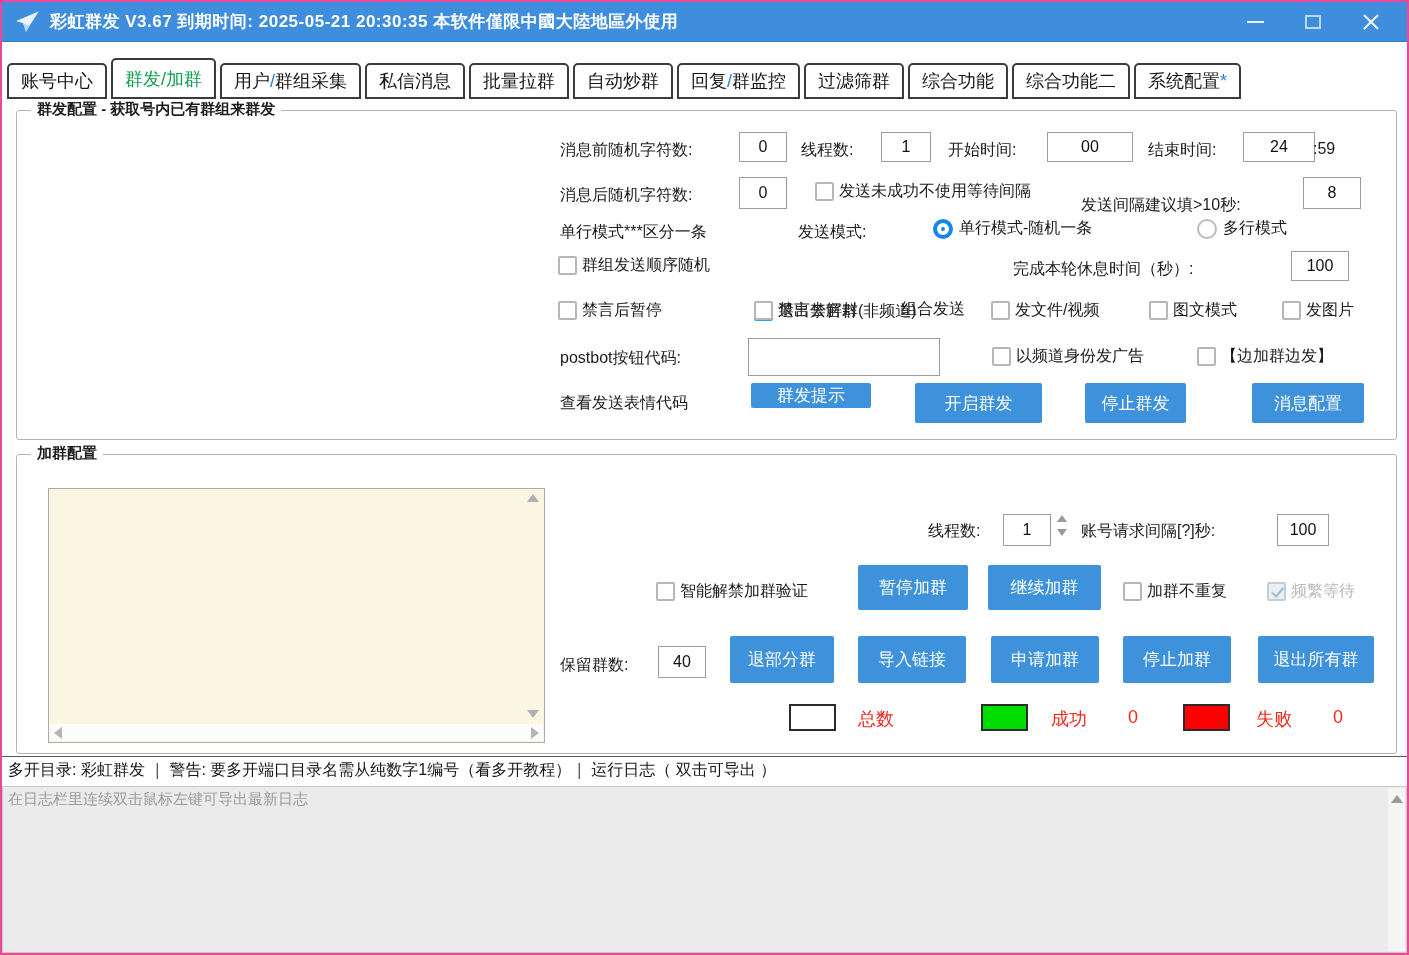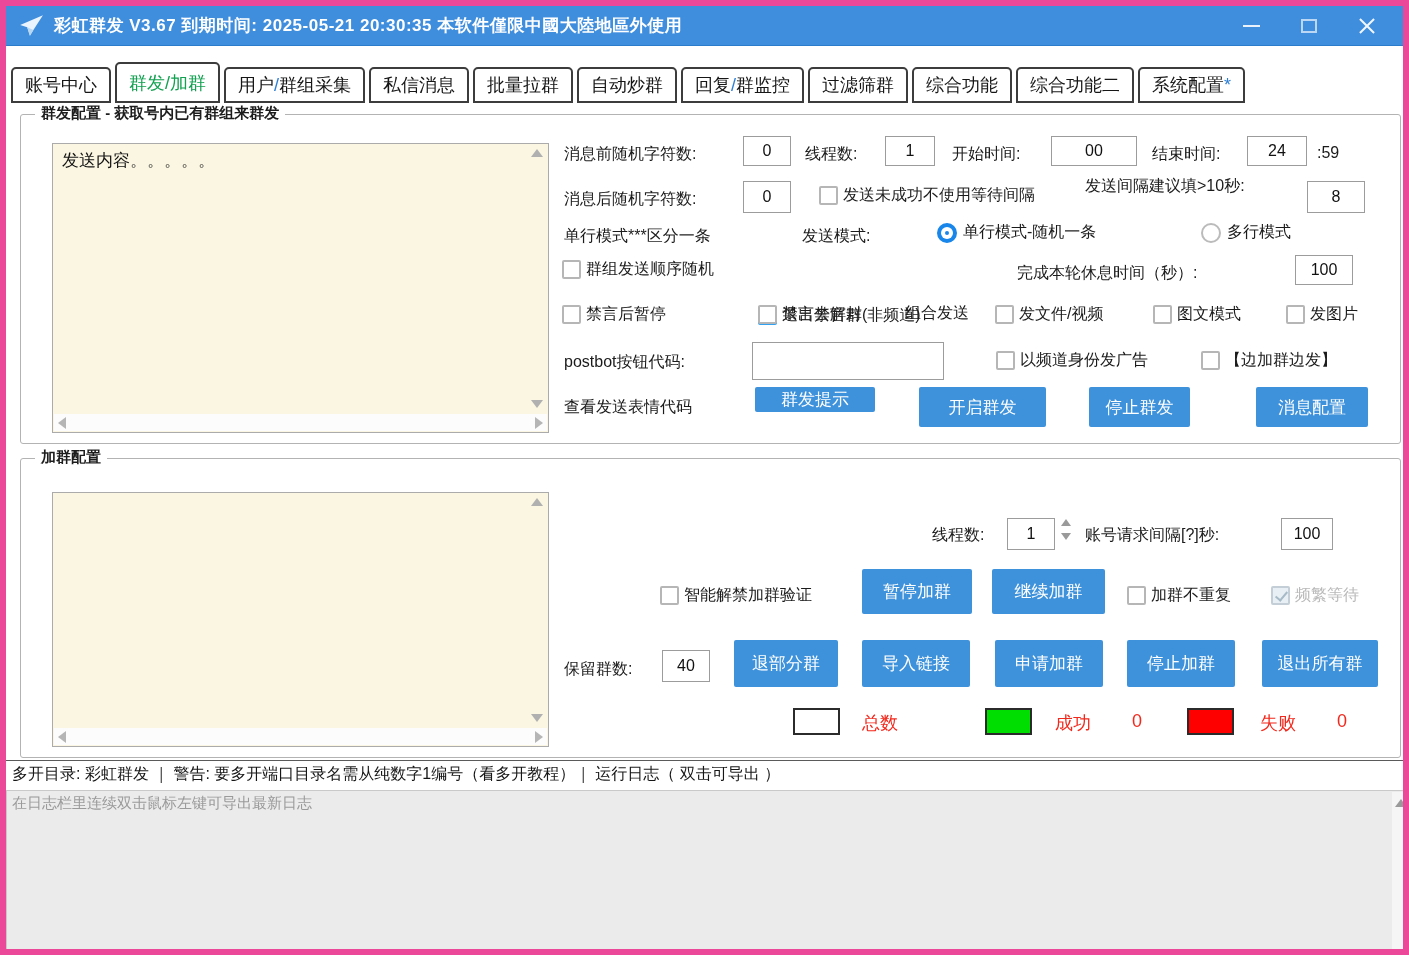--- a/index.html
+++ b/index.html
@@ -1,20 +1,20 @@
 <!DOCTYPE html>
 <html><head>
 <meta charset="utf-8">
 <style>
   * { margin:0; padding:0; box-sizing:border-box; }
   html,body { background:#fff; }
   body { font-family:"Liberation Sans","DejaVu Sans",sans-serif; color:#1b1b1b; }
 
   .window { position:relative; width:1409px; height:955px; background:#fff;
-            border:6px solid #ec4899; overflow:hidden; cursor:default; }
+            border:2px solid #ec4899; overflow:hidden; cursor:default; }
 
   
   .titlebar { height:40px; background:#3f8ede; border-bottom:1px solid #2c7ccc;
               display:flex; align-items:center; padding:0 12px; gap:10px; }
   .titlebar .title { color:#fff; font-size:17px; font-weight:bold; letter-spacing:.5px; white-space:nowrap; }
   .win-controls { margin-left:auto; display:flex; gap:30px; padding-right:10px; }
   .wc { width:28px; height:28px; display:flex; align-items:center; justify-content:center; cursor:pointer; }
   .min-glyph { width:17px; height:2px; background:#e9f2fc; }
   .max-glyph { width:16px; height:14px; border:2px solid rgba(255,255,255,.65); }
   .close-glyph { position:relative; width:18px; height:18px; }
@@ -154,47 +154,38 @@
       </div>
     <div class="tab">
         <span>系统配置</span>
         <span class="star">*</span>
       </div>
   </div>
 
   <div class="group" style="left:14px; top:108px; width:1381px; height:330px;">
     <div class="legend">群发配置 - 获取号内已有群组来群发</div>
 
-    <div class="memo" style="left:31px; top:28px; width:497px; height:290px;">
-      <textarea spellcheck="false" style="">发送内容。。。。。</textarea>
-      <div class="tri up vtop"></div>
-      <div class="tri down vbottom"></div>
-      <div class="hbar">
-        <div class="tri left"></div>
-        <div class="tri right"></div>
-      </div>
-    </div>
 
     <span class="lbl" style="left:543px; top:29px;">消息前随机字符数:</span>
     <input class="inp" style="left: 722px; top: 21px; width: 48px; height: 30px;" value="0">
     <span class="lbl" style="left:784px; top:29px;">线程数:</span>
     <input class="inp" style="left: 864px; top: 21px; width: 50px; height: 30px;" value="1">
     <span class="lbl" style="left:931px; top:29px;">开始时间:</span>
     <input class="inp" style="left: 1030px; top: 21px; width: 86px; height: 30px;" value="00">
     <span class="lbl" style="left:1131px; top:29px;">结束时间:</span>
-    <input class="inp" style="left: 1226px; top: 21px; width: 60px; height: 30px;" value="24">
+    <input class="inp" style="left: 1226px; top: 21px; width: 72px; height: 30px;" value="24">
     <span class="lbl" style="left:1296px; top:29px;">:59</span>
 
     <span class="lbl" style="left:543px; top:74px;">消息后随机字符数:</span>
     <input class="inp" style="left: 722px; top: 66px; width: 48px; height: 32px;" value="0">
     <div class="cb-item" style="left:798px; top:70px;">
       <span class="cb-box"></span>
       <span class="cb-label">发送未成功不使用等待间隔</span>
     </div>
-    <span class="lbl" style="left:1064px; top:61px;text-align:center;">发送间隔建议填&gt;10秒:</span>
+    <span class="lbl" style="left:1064px; top:84px;text-align:center;">发送间隔建议填&gt;10秒:</span>
     <input class="inp" style="left: 1286px; top: 66px; width: 58px; height: 32px;" value="8">
 
     <span class="lbl" style="left:543px; top:111px;">单行模式***区分一条</span>
     <span class="lbl" style="left:781px; top:111px;">发送模式:</span>
     <div class="radio-item checked" style="left:916px; top:107px;">
       <span class="radio-circle"></span>
       <span class="radio-label">单行模式-随机一条</span>
     </div>
     <div class="radio-item" style="left:1180px; top:107px;">
       <span class="radio-circle"></span>

